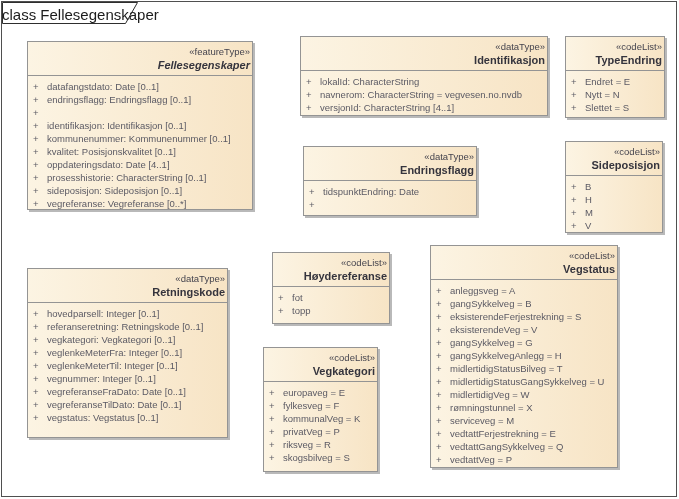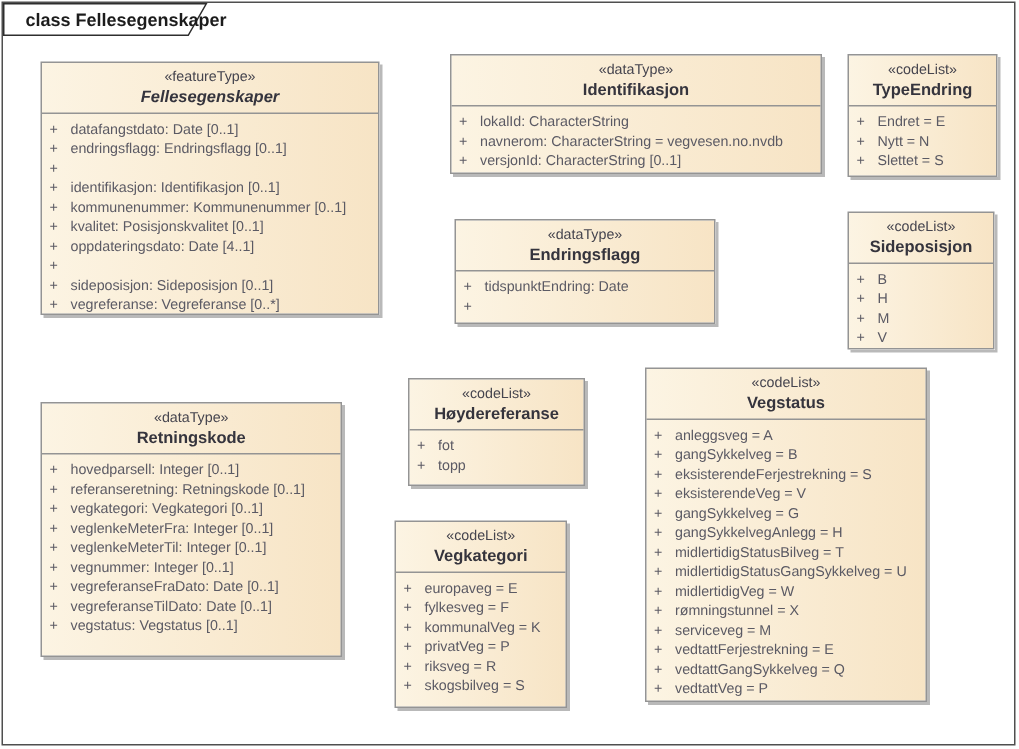--- a/index.html
+++ b/index.html
@@ -8,31 +8,31 @@
     font-family:"Liberation Sans", sans-serif;
     background:#ffffff; overflow:hidden;
   }
   .frame {
     position:absolute; left:1px; top:1px; right:2px; bottom:2px;
     border:1px solid #4f4f4f; background:#ffffff;
   }
   .tab { position:absolute; left:2px; top:2px; width:140px; height:23px; }
   .tab svg { position:absolute; left:0; top:0; }
   .tab-label {
-    position:absolute; left:15px; top:4px;
-    font-size:12px; font-weight:bold; color:#1c1c1c; white-space:nowrap;
+    position:absolute; left:0; top:4px;
+    font-size:15px; font-weight:normal; color:#1c1c1c; white-space:nowrap;
   }
   .uml-class {
     position:absolute; box-sizing:border-box;
     background:linear-gradient(90deg,#fcf4e3 0%,#f7e4c5 100%);
     border:1px solid #949494;
     box-shadow:2px 2px 0 #b9b9b9;
   }
   .hdr {
-    text-align:center; padding:3px 2px 3px 2px;
+    text-align:right; padding:3px 2px 3px 2px;
     border-bottom:1px solid #949494;
   }
   .stereo { font-size:9.5px; color:#45444e; line-height:13px; }
   .cname  { font-size:11px; font-weight:bold; color:#35343d; line-height:14px; }
   .cname.italic { font-style:italic; }
   .attrs { padding:4px 2px 0 5px; }
   .row {
     display:flex; align-items:baseline;
     font-size:9.5px; color:#5b5a64; line-height:13px; white-space:nowrap;
   }
@@ -78,20 +78,21 @@
         <div class="row">
           <span class="vis">+</span>
           <span>kvalitet: Posisjonskvalitet [0..1]</span>
         </div>
         <div class="row">
           <span class="vis">+</span>
           <span>oppdateringsdato: Date [4..1]</span>
         </div>
         <div class="row">
           <span class="vis">+</span>
+          <span>prosesshistorie: CharacterString [0..1]</span>
         </div>
         <div class="row">
           <span class="vis">+</span>
           <span>sideposisjon: Sideposisjon [0..1]</span>
         </div>
         <div class="row">
           <span class="vis">+</span>
           <span>vegreferanse: Vegreferanse [0..*]</span>
         </div>
       </div>
@@ -105,21 +106,21 @@
         <div class="row">
           <span class="vis">+</span>
           <span>lokalId: CharacterString</span>
         </div>
         <div class="row">
           <span class="vis">+</span>
           <span>navnerom: CharacterString = vegvesen.no.nvdb</span>
         </div>
         <div class="row">
           <span class="vis">+</span>
-          <span>versjonId: CharacterString [0..1]</span>
+          <span>versjonId: CharacterString [4..1]</span>
         </div>
       </div>
     </div>
     <div class="uml-class" style="left: 565px; top: 36px; width: 100px; height: 82px;">
       <div class="hdr">
         <div class="stereo">«codeList»</div>
         <div class="cname">TypeEndring</div>
       </div>
       <div class="attrs">
         <div class="row">

